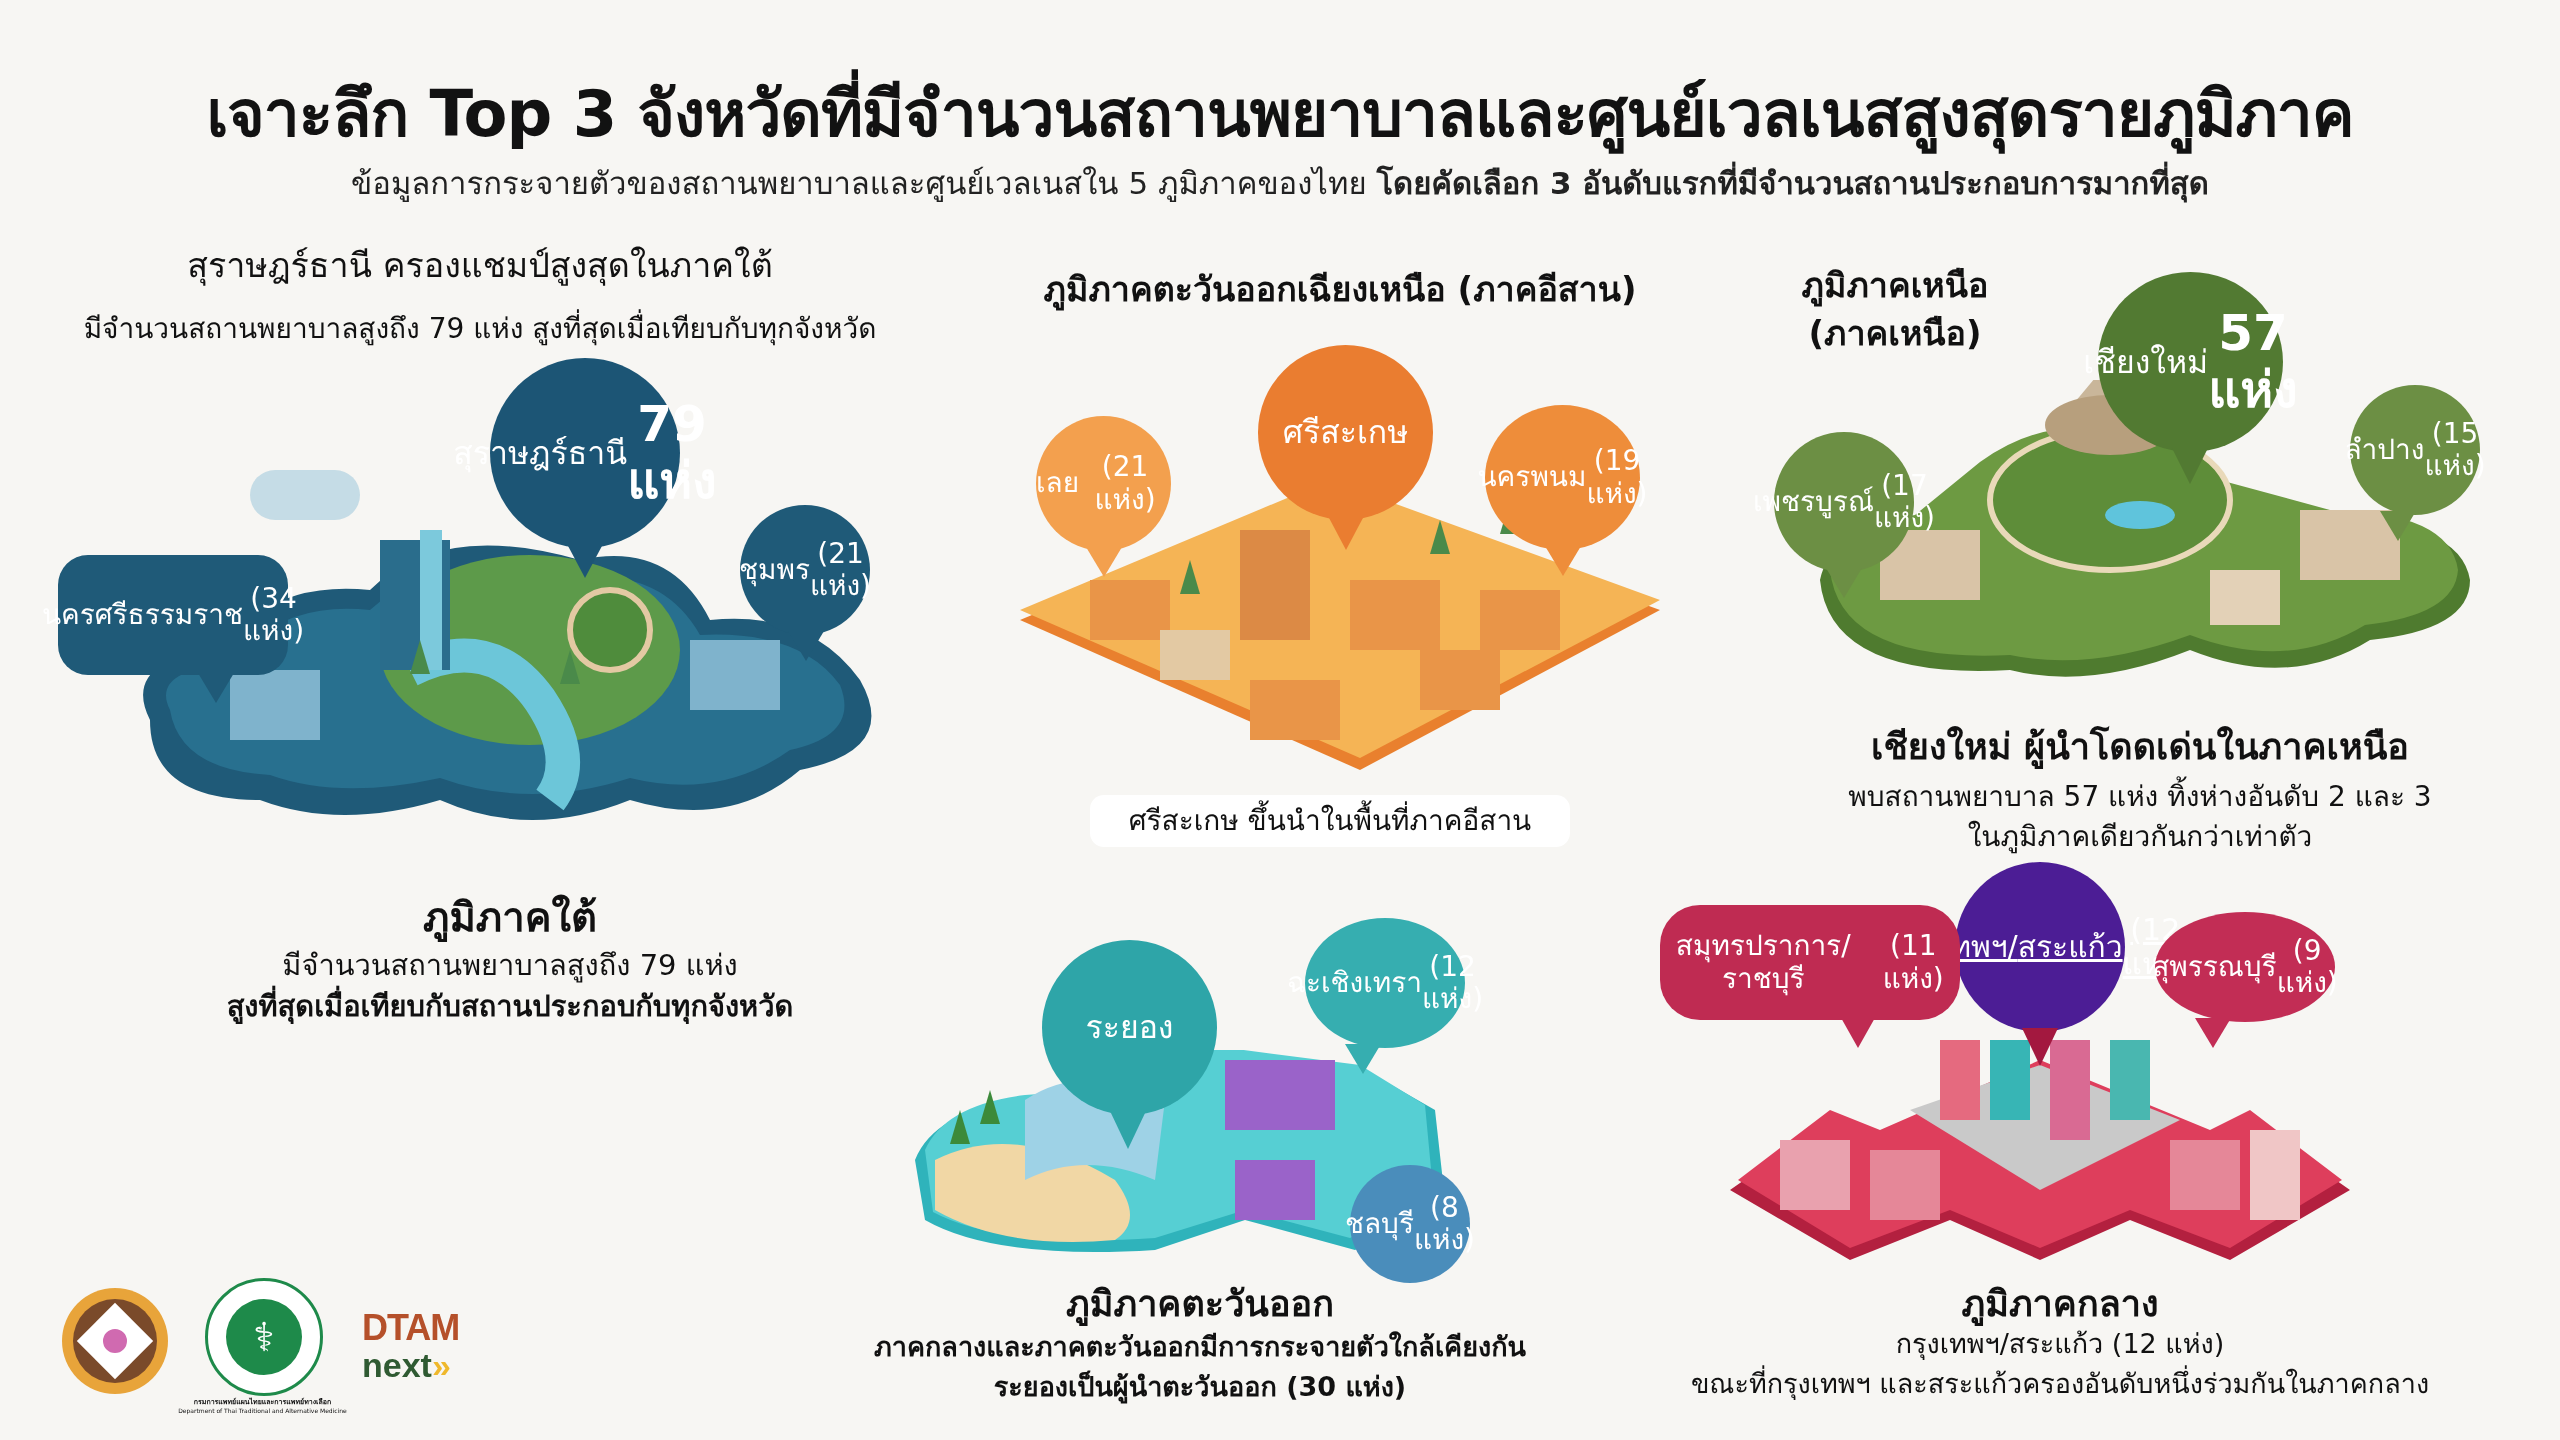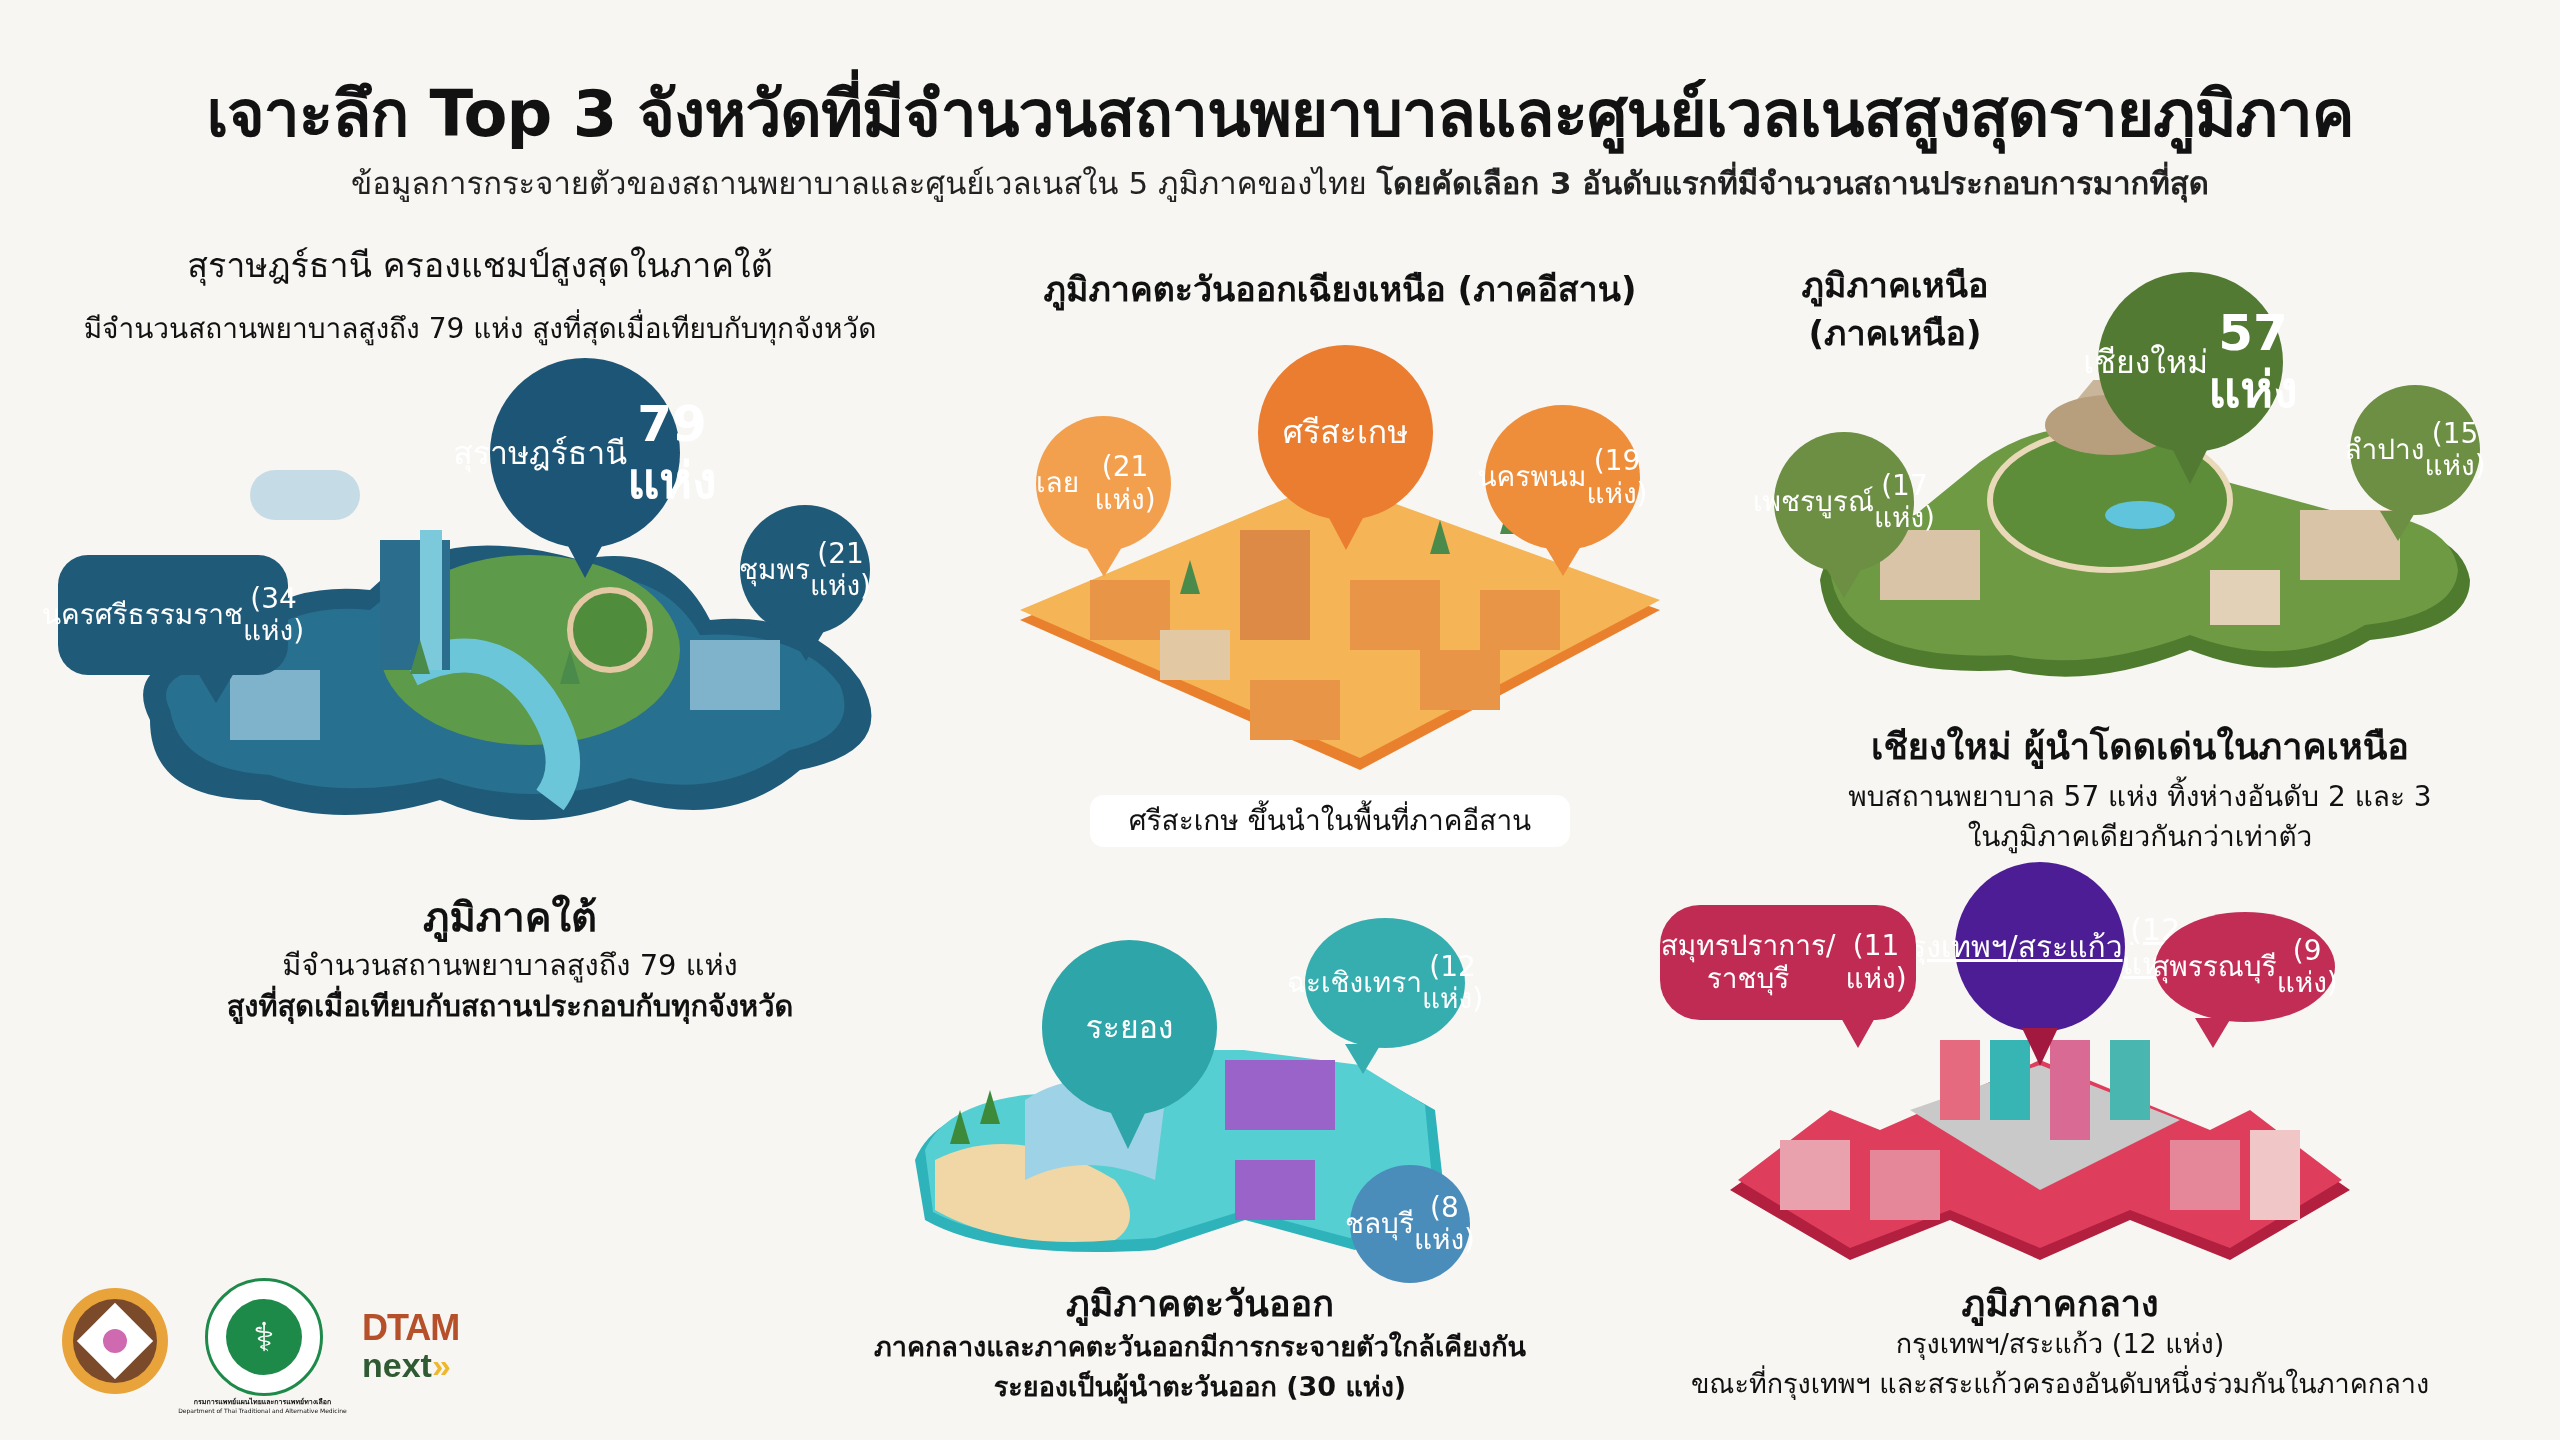--- a/index.html
+++ b/index.html
@@ -205,21 +205,21 @@
     </svg>
   </div>
 
   <div class="bubble" style="left:1955px;top:862px;width:170px;height:170px;border-radius:50%;background:#4c1d95;text-decoration:underline;">
     <span class="b-name" style="font-size:30px;">กรุงเทพฯ/</span>
     <span class="b-name" style="font-size:30px;">สระแก้ว</span>
     <span class="b-count" style="font-size:30px;">(12 แห่ง)</span>
     <div class="tail" style="bottom:-34px;left:67px;border-top:38px solid #a3183f;"></div>
   </div>
 
-  <div class="bubble" style="left:1660px;top:905px;width:256px;height:115px;border-radius:40px;background:#bf2b52;">
+  <div class="bubble" style="left:1660px;top:905px;width:300px;height:115px;border-radius:40px;background:#bf2b52;">
     <span class="b-name">สมุทรปราการ/ราชบุรี</span>
     <span class="b-count">(11 แห่ง)</span>
     <div class="tail" style="bottom:-28px;left:180px;border-top:32px solid #bf2b52;"></div>
   </div>
 
   <div class="bubble" style="left:2155px;top:912px;width:180px;height:110px;border-radius:50%;background:#c22d55;">
     <span class="b-name">สุพรรณบุรี</span>
     <span class="b-count">(9 แห่ง)</span>
     <div class="tail" style="bottom:-26px;left:40px;border-top:30px solid #c22d55;"></div>
   </div>

